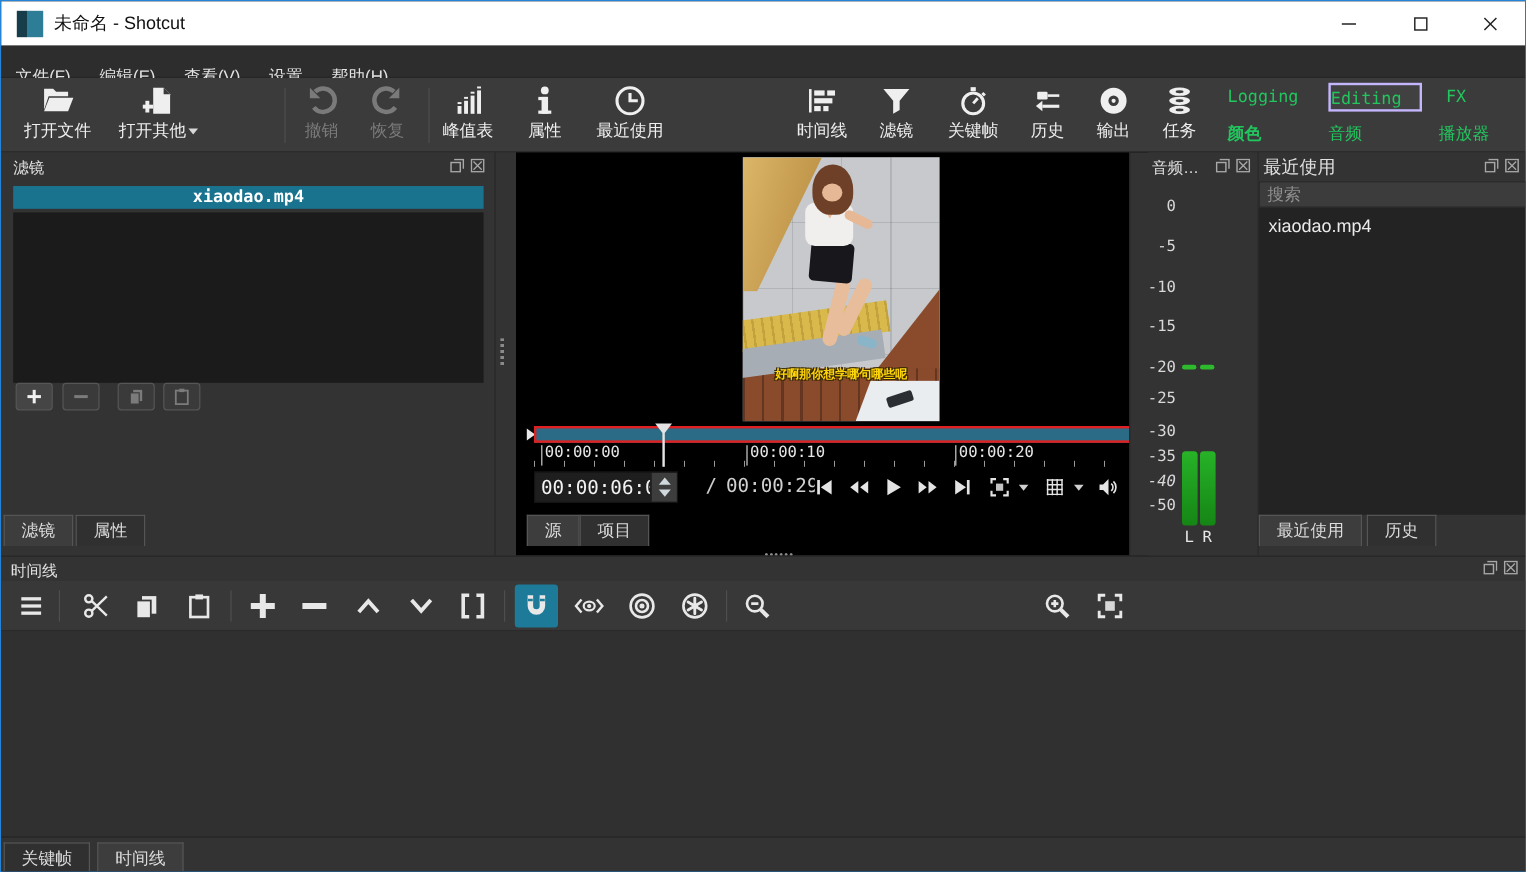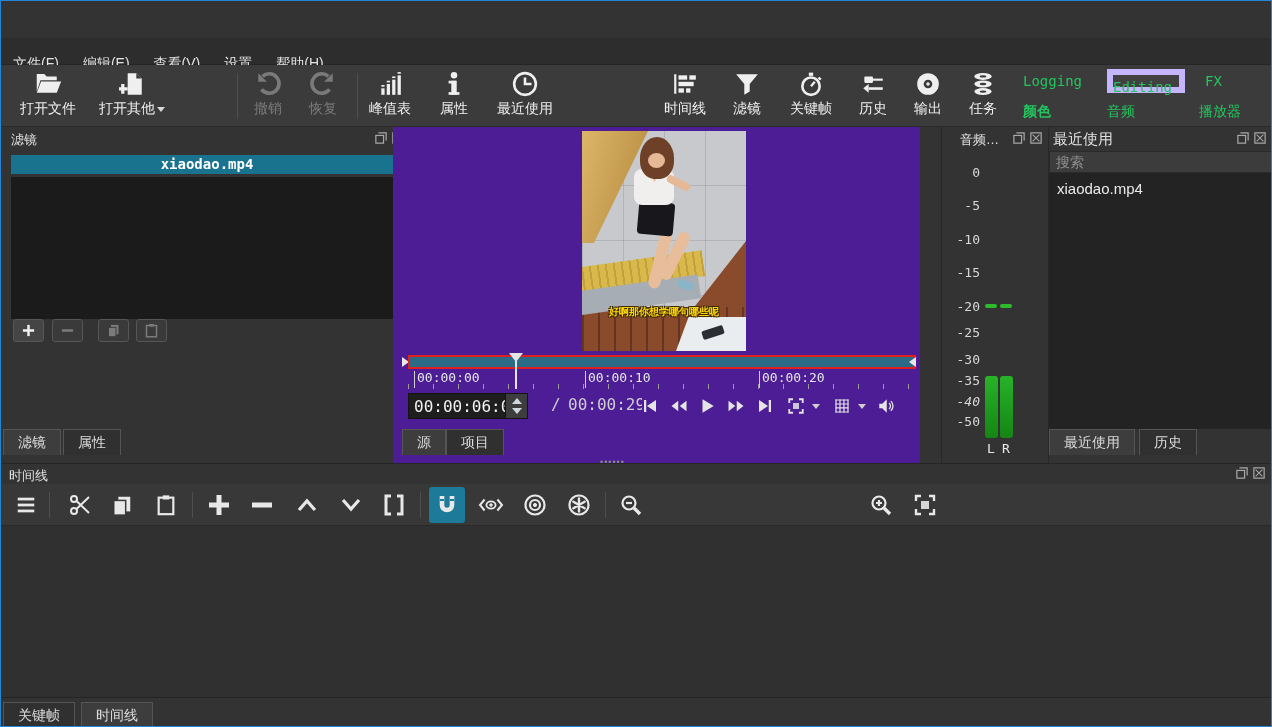--- a/index.html
+++ b/index.html
@@ -21,38 +21,38 @@
   
   #toolbar { position:absolute; left:0; top:64px; width:100%; height:62px; background:#3b3b3b; border-bottom:1px solid #2a2a2a; }
   .tb-item { position:absolute; top:4px; width:90px; height:56px; text-align:center; color:#efefef; }
   .tb-item svg { display:block; margin:2px auto 0; }
   .tb-label { display:block; font-size:14px; margin-top:3px; white-space:nowrap; }
   .tb-item.disabled { color:#7a7a7a; }
   .tb-sep { position:absolute; top:8px; width:1px; height:46px; background:#4e4e4e; }
   .caret-down { display:inline-block; width:0; height:0; border-left:4px solid transparent; border-right:4px solid transparent; border-top:5px solid #d8d8d8; vertical-align:middle; margin-left:2px; }
   .layout-btn { position:absolute; height:24px; line-height:24px; color:#22c55e; font-size:14px; font-family:"DejaVu Sans Mono","Liberation Mono",monospace; }
   .layout-btn.cjk { font-family:"Liberation Sans","DejaVu Sans",sans-serif; }
-  .layout-btn.active { border:6px solid #c4b5fd; background:#414141; }
+  .layout-btn.active { border:2px solid #c4b5fd; background:#414141; }
 
   
   .panel-title { position:absolute; font-size:13px; color:#e0e0e0; }
   .panel-icons { position:absolute; display:flex; gap:5px; }
   .panel-icons svg { opacity:.85; }
   .tab { position:absolute; height:26px; line-height:25px; padding:0 14px; font-size:14px; color:#dcdcdc; background:#303030; border:1px solid #555; border-bottom:none; text-align:center; }
   .tab.active { background:#3d3d3d; }
 
   
   #filters-panel { position:absolute; left:0; top:126px; width:412px; height:336px; background:#333; border-right:1px solid #282828; }
   #clip-bar { position:absolute; left:10px; top:28px; width:392px; height:19px; background:#19738f; color:#fff; font:bold 14px "DejaVu Sans Mono","Liberation Mono",monospace; text-align:center; line-height:19px; }
   #filters-list { position:absolute; left:10px; top:50px; width:392px; height:142px; background:#1b1b1b; }
   .sq-btn { position:absolute; top:192px; width:31px; height:23px; background:#454545; border:1px solid #565656; border-radius:3px; display:flex; align-items:center; justify-content:center; color:#f0f0f0; }
   .sq-btn.disabled { color:#7b7b7b; background:#3a3a3a; }
 
   
-  #player { position:absolute; left:392px; top:126px; width:527px; height:336px; background:#4c1d95; }
+  #player { position:absolute; left:429px; top:126px; width:527px; height:336px; background:#000000; }
   #video { position:absolute; left:189px; top:4px; width:164px; height:220px; background:#c7c9cc; overflow:hidden; }
   .v-grid { position:absolute; inset:0;
     background:repeating-linear-gradient(90deg,rgba(40,50,60,.14) 0 1px,transparent 1px 41px),
                repeating-linear-gradient(0deg,rgba(40,50,60,.14) 0 1px,transparent 1px 55px); }
   .v-curtain { position:absolute; left:0; top:0; width:66px; height:112px; background:linear-gradient(105deg,#dcb668,#b3873c); clip-path:polygon(0 0,100% 0,18% 100%,0 100%); }
   .v-floor { position:absolute; left:0; bottom:0; width:100%; height:44px; background:#8a4a2c; }
   .v-floor::after { content:""; position:absolute; inset:0; background:repeating-linear-gradient(90deg,rgba(0,0,0,.28) 0 2px,transparent 2px 16px); }
   .v-floor2 { position:absolute; right:0; bottom:36px; width:58px; height:74px; background:#8a4a2c; clip-path:polygon(100% 0,100% 100%,0 100%); }
   .v-table { position:absolute; right:0; bottom:0; width:70px; height:34px; background:#e9edf0; clip-path:polygon(18% 0,100% 0,100% 100%,0 100%); }
   .v-phone { position:absolute; right:22px; bottom:14px; width:22px; height:9px; background:#2b2f33; border-radius:2px; transform:rotate(-18deg); }
@@ -119,20 +119,40 @@
   .tl-btn.active { background:#1d7a99; }
   .tl-sep { position:absolute; top:8px; width:1px; height:26px; background:#4e4e4e; }
   #tl-tracks { position:absolute; left:0; top:62px; width:100%; height:171px; background:#303030; }
   #tl-tabbar { position:absolute; left:0; top:233px; width:100%; height:32px; background:#333; border-top:1px solid #242424; }
 </style>
 </head>
 <body>
 
 <div id="app">
 
+  <div id="titlebar">
+    <div id="app-icon"></div>
+    <div id="window-title">未命名 - Shotcut</div>
+    <div class="win-btn" style="left:1106px;">
+      <svg width="12" height="12" viewBox="0 0 12 12">
+          <line x1="0" y1="6" x2="12" y2="6" stroke-width="1.2"></line>
+        </svg>
+    </div>
+    <div class="win-btn" style="left:1166px;">
+      <svg width="12" height="12" viewBox="0 0 12 12">
+          <rect x="1" y="1" width="10" height="10" fill="none" stroke-width="1.2"></rect>
+        </svg>
+    </div>
+    <div class="win-btn" style="left:1224px;">
+      <svg width="12" height="12" viewBox="0 0 12 12">
+          <line x1="1" y1="1" x2="11" y2="11" stroke-width="1.2"></line>
+          <line x1="11" y1="1" x2="1" y2="11" stroke-width="1.2"></line>
+        </svg>
+    </div>
+  </div>
 
   <div id="menubar">
     <span class="menu-item">文件(F)</span>
     <span class="menu-item">编辑(E)</span>
     <span class="menu-item">查看(V)</span>
     <span class="menu-item">设置</span>
     <span class="menu-item">帮助(H)</span>
   </div>
 
   <div id="toolbar">

